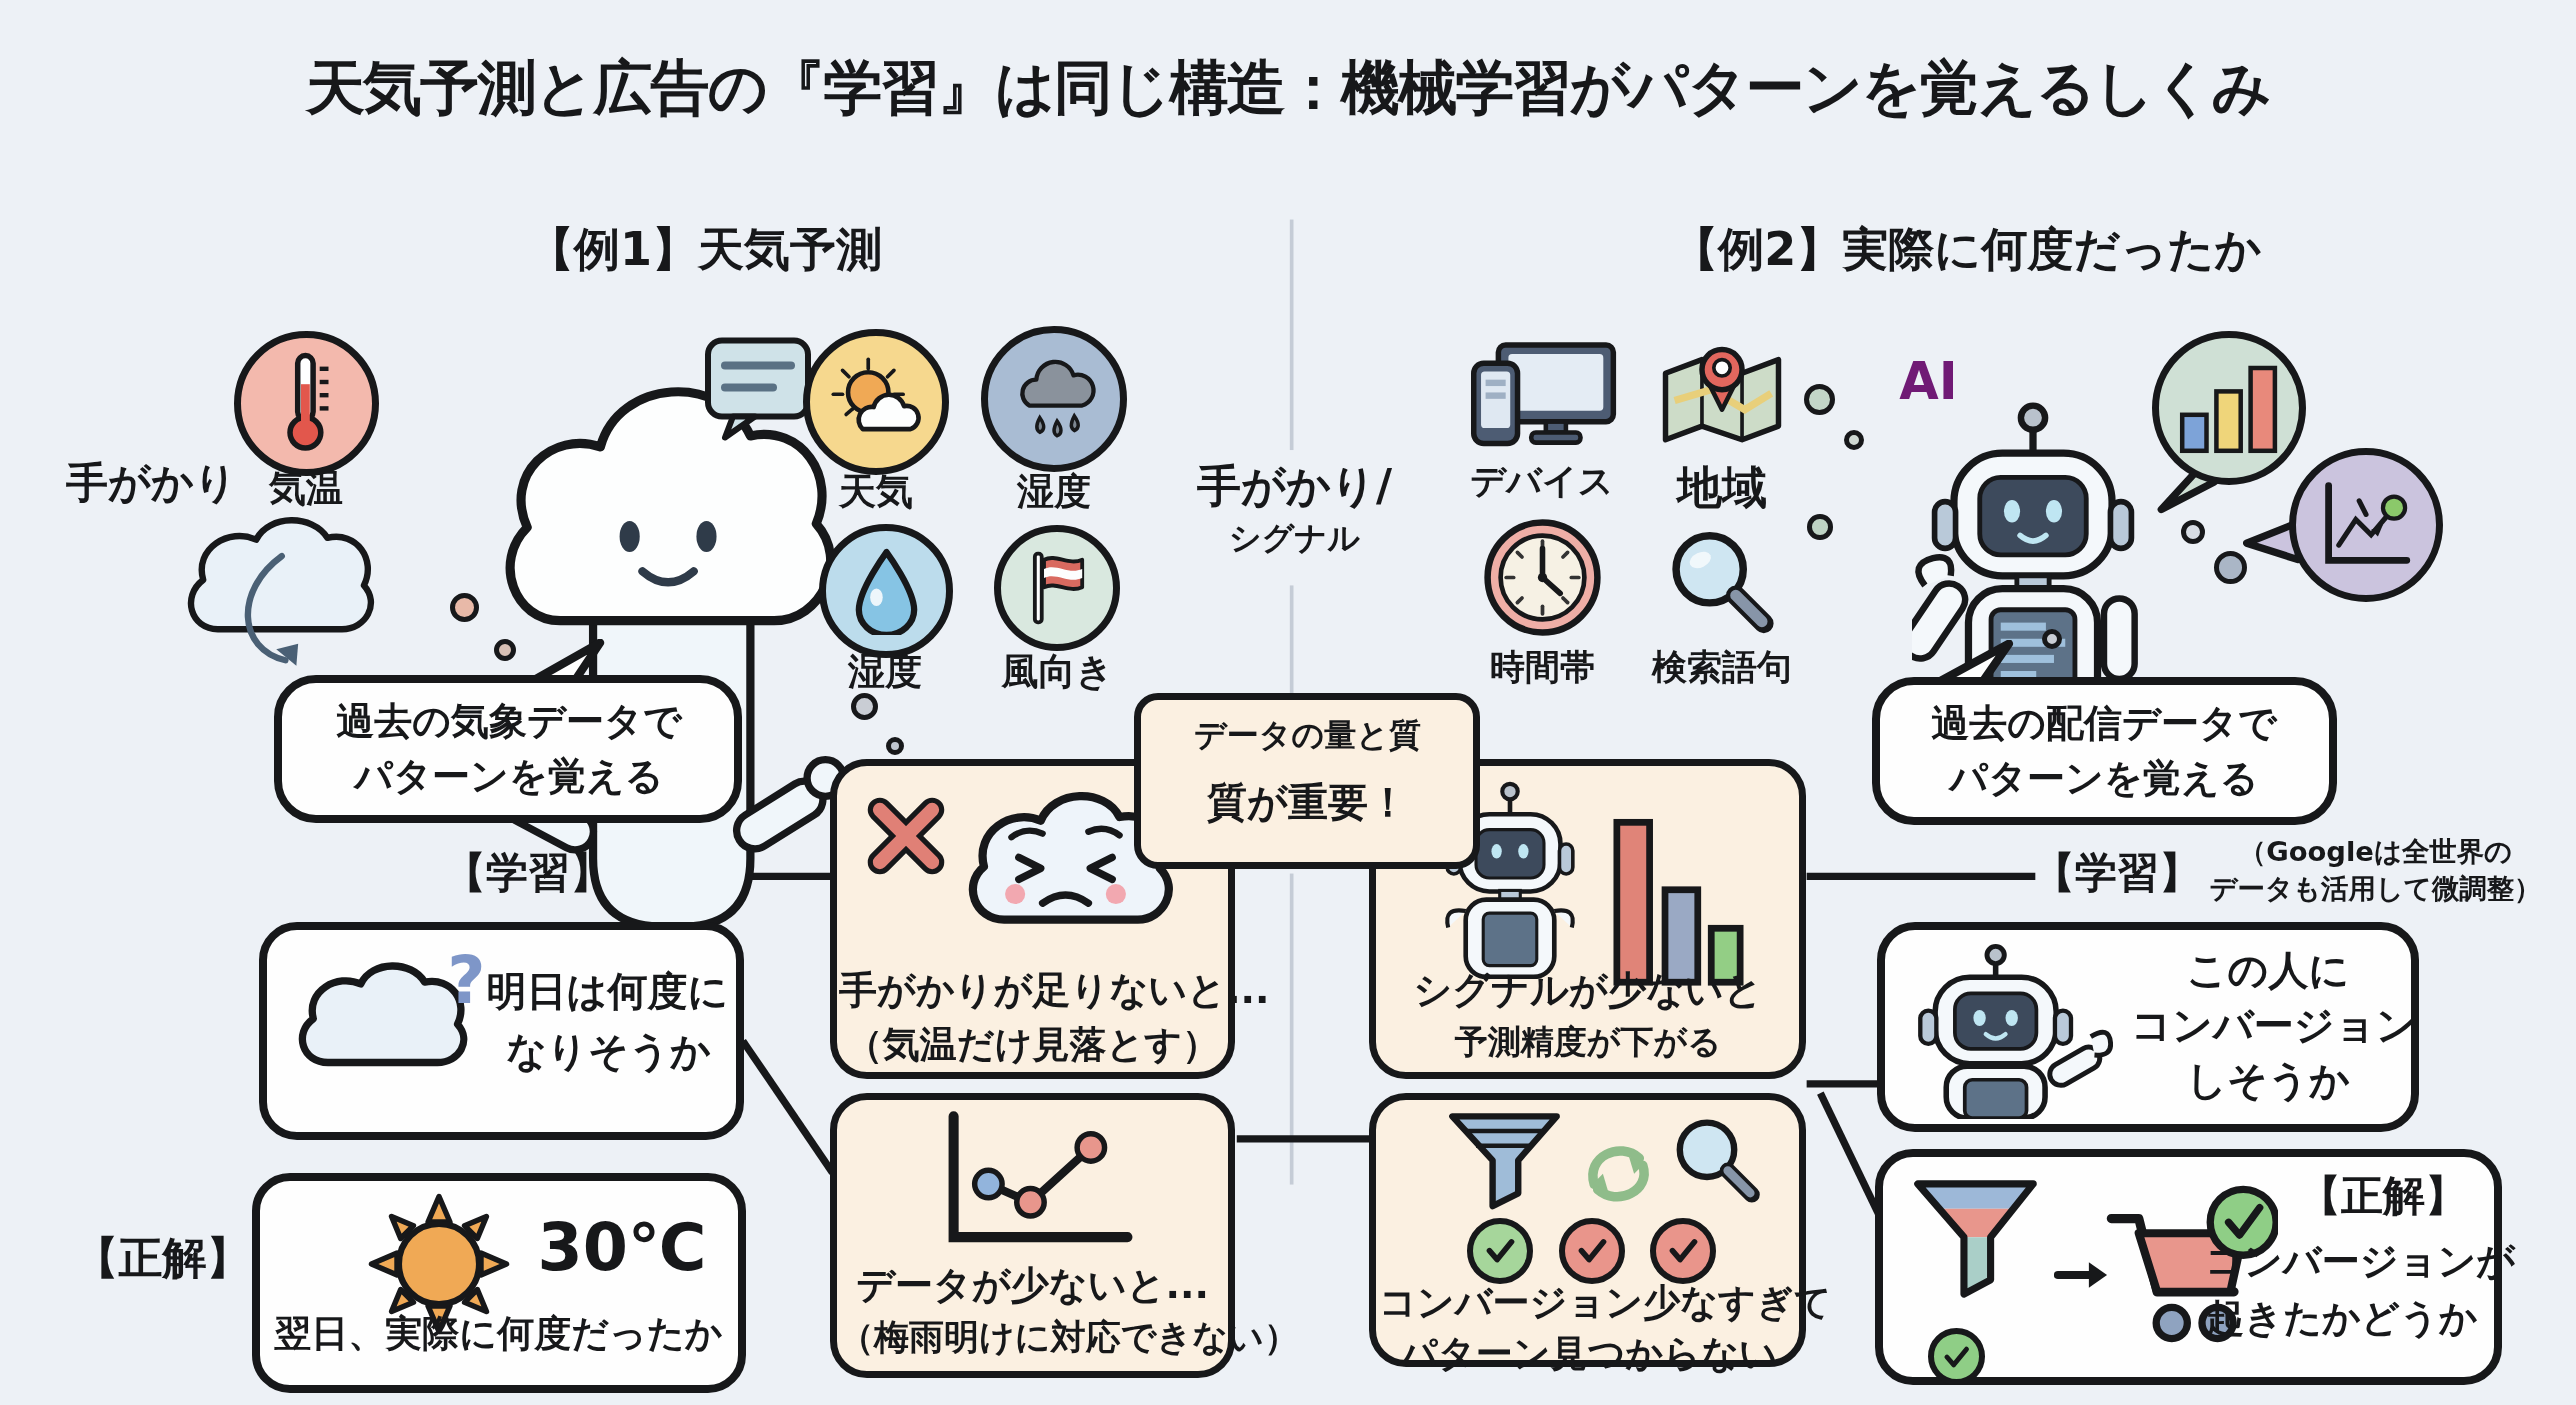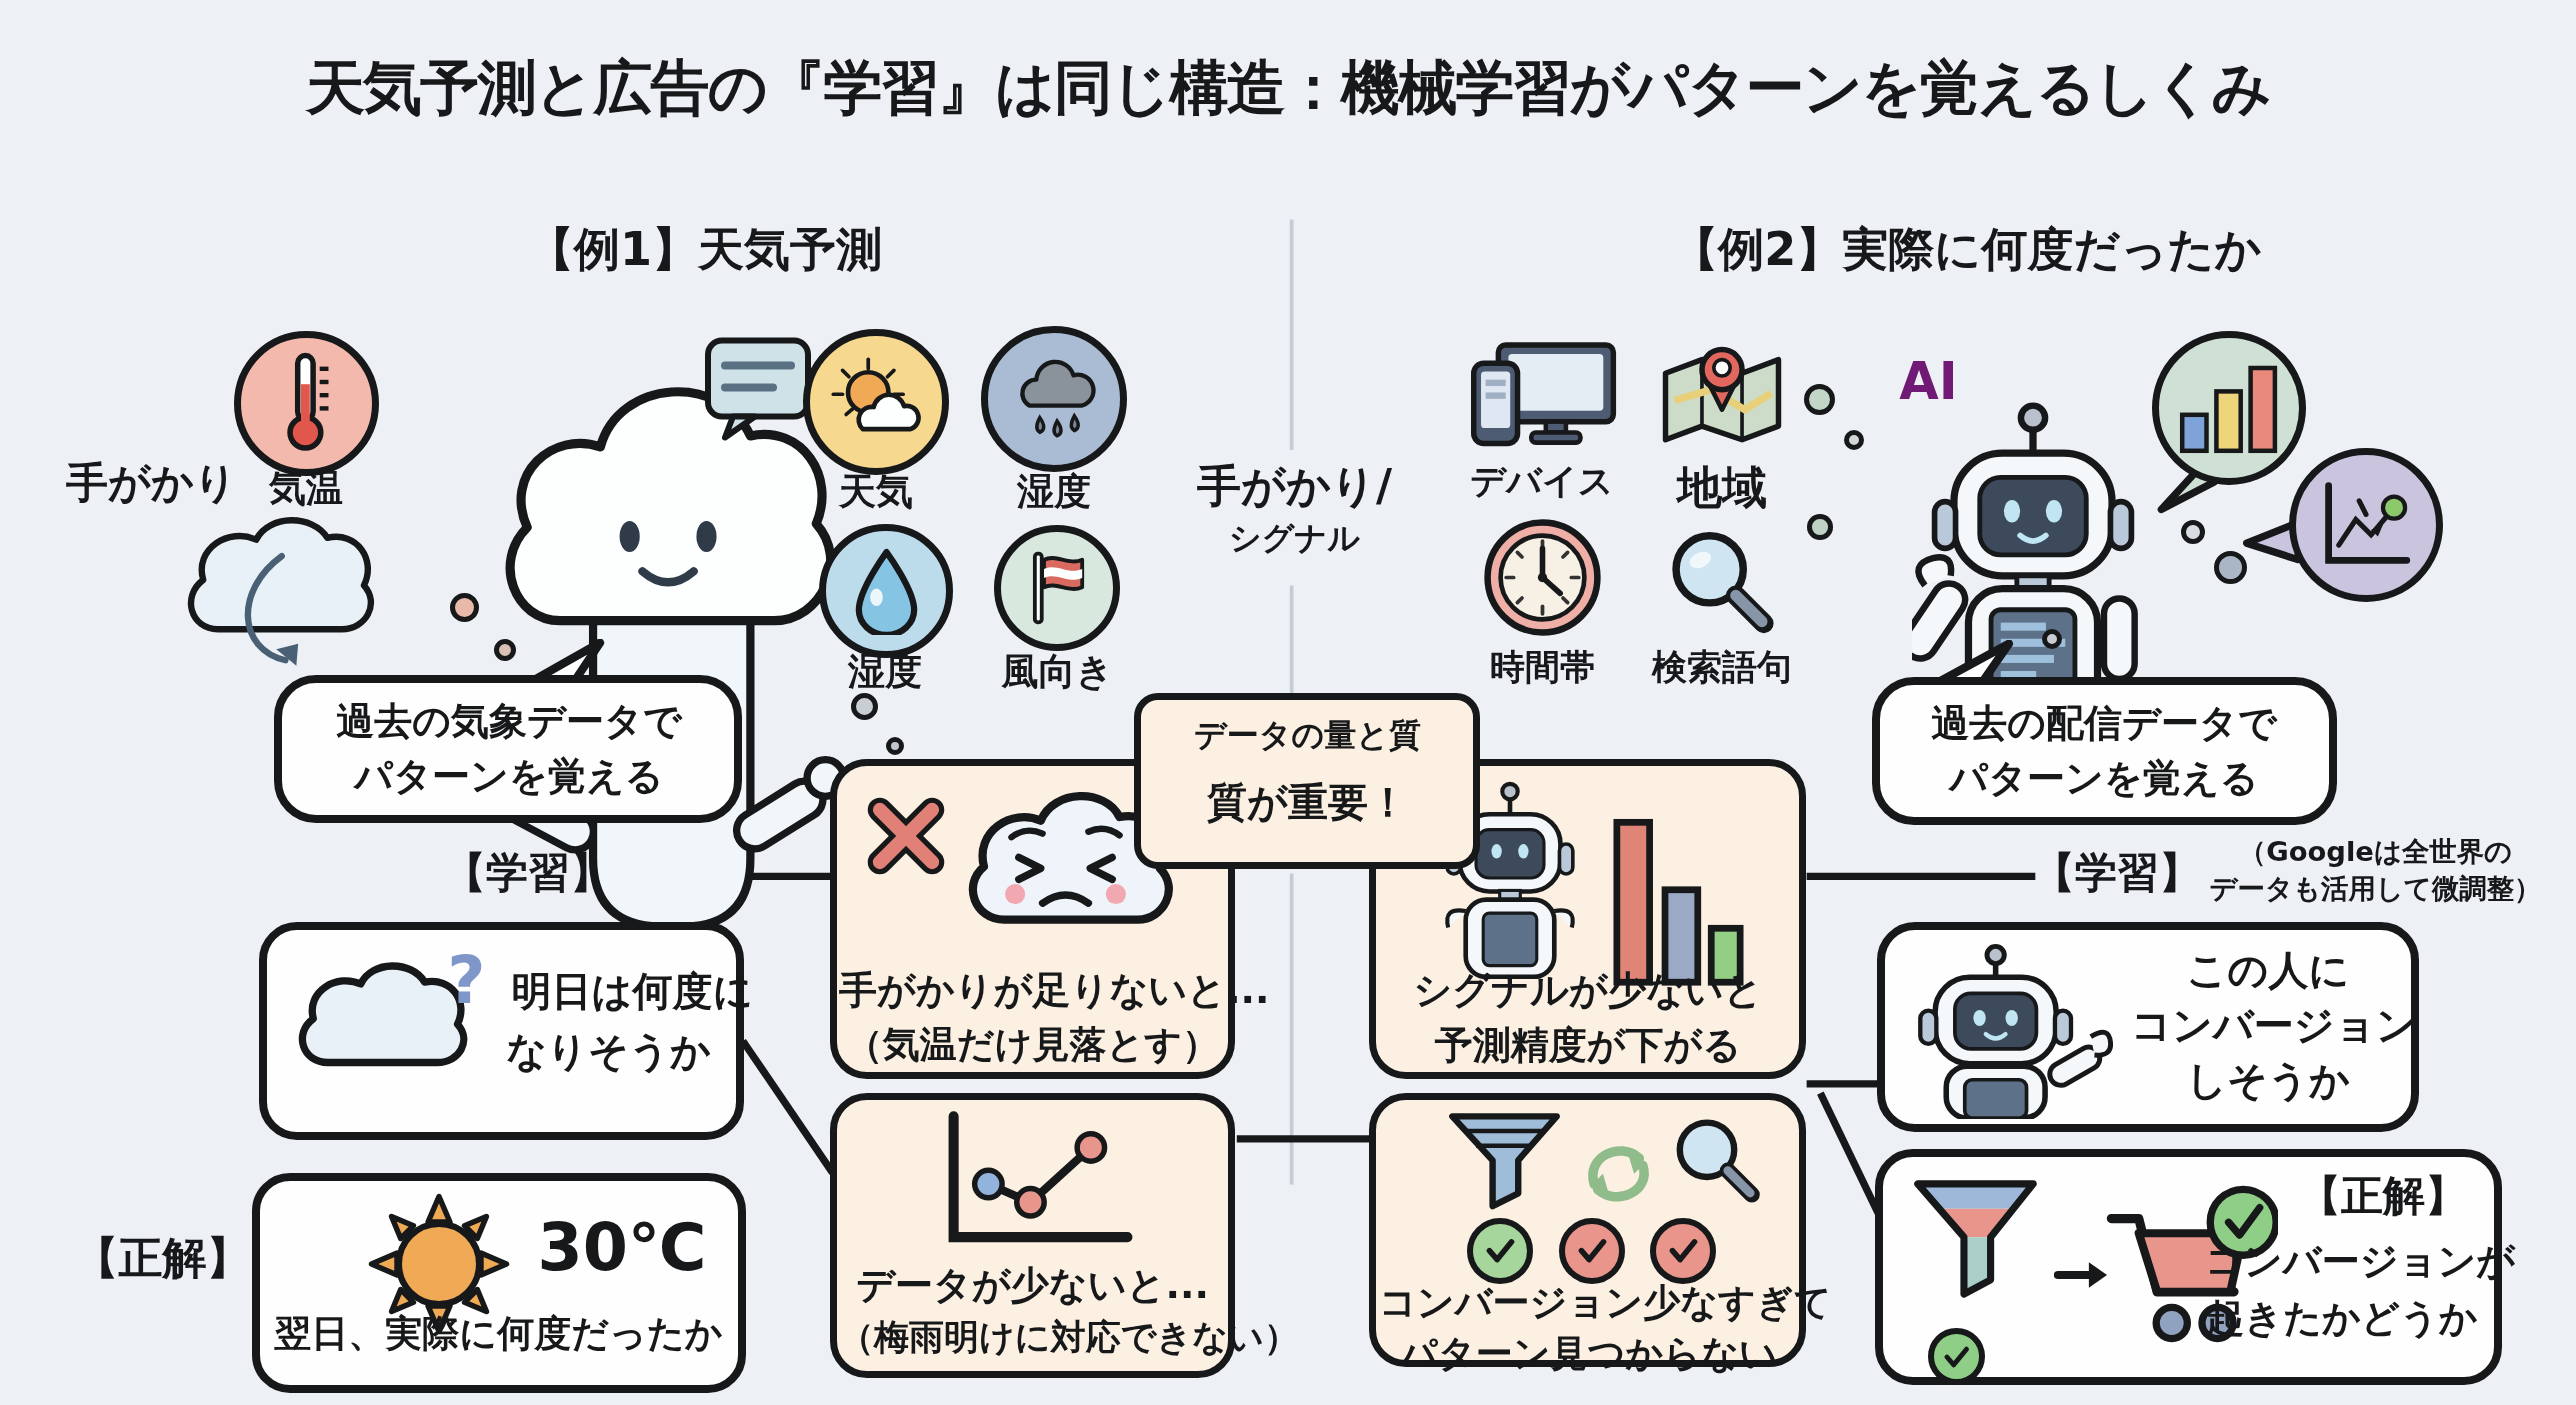--- a/index.html
+++ b/index.html
@@ -141,21 +141,21 @@
   <div class="abs t" style="left:284px;top:697px;width:450px;font-size:38px;">過去の気象データで</div>
   <div class="abs t" style="left:284px;top:752px;width:450px;font-size:38px;">パターンを覚える</div>
 
   <div class="abs t" style="left:444px;top:846px;width:156px;font-size:42px;">【学習】</div>
 
   <div class="abs box-white" style="left:259px;top:922px;width:485px;height:218px;"></div>
   <svg class="abs" style="left:284px;top:953px;" width="201" height="146" viewBox="0 0 220 160">
     <path d="M48 120 C 20 120 10 88 32 72 C 24 42 58 22 84 34 C 96 8 140 8 154 32 C 184 26 202 54 190 78 C 206 96 192 120 168 120 Z" fill="#e9f1f8" stroke="#17181a" stroke-width="8" stroke-linejoin="round"></path>
   </svg>
   <div class="abs t" style="left:430px;top:938px;width:73px;font-size:66px;color:#7e96c8;font-weight:900;">?</div>
-  <div class="abs t" style="left:509px;top:965px;width:247px;font-size:40px;">明日は何度に</div>
+  <div class="abs t" style="left:484px;top:965px;width:247px;font-size:40px;">明日は何度に</div>
   <div class="abs t" style="left:485px;top:1025px;width:247px;font-size:40px;">なりそうか</div>
 
   <div class="abs t" style="left:71px;top:1229px;width:183px;font-size:44px;">【正解】</div>
   <div class="abs box-white" style="left:252px;top:1173px;width:494px;height:220px;"></div>
   <svg class="abs" style="left:366px;top:1191px;" width="146" height="146" viewBox="0 0 160 160">
     <g fill="#f0a955" stroke="#17181a" stroke-width="6" stroke-linejoin="round">
       <path d="M80 6 L92 34 L68 34 Z"></path>
         <path d="M80 154 L92 126 L68 126 Z"></path>
       <path d="M6 80 L34 68 L34 92 Z"></path>
         <path d="M154 80 L126 68 L126 92 Z"></path>
@@ -211,21 +211,21 @@
     <path d="M30 300 Q 20 260 64 268" fill="#f4f8fb" stroke="#17181a" stroke-width="8"></path>
     <path d="M270 300 Q 280 260 236 268" fill="#f4f8fb" stroke="#17181a" stroke-width="8"></path>
     <rect x="98" y="272" width="104" height="102" rx="12" fill="#5d7288" stroke="#17181a" stroke-width="6"></rect>
   </svg>
   <svg class="abs" style="left:1610px;top:805px;" width="137" height="183" viewBox="0 0 140 190">
     <rect x="6" y="18" width="34" height="166" fill="#e08478" stroke="#17181a" stroke-width="7"></rect>
     <rect x="56" y="88" width="34" height="96" fill="#9aa9c4" stroke="#17181a" stroke-width="7"></rect>
     <rect x="104" y="128" width="30" height="56" fill="#93ce85" stroke="#17181a" stroke-width="7"></rect>
   </svg>
   <div class="abs t" style="left:1383px;top:966px;width:410px;font-size:38px;">シグナルが少ないと</div>
-  <div class="abs t" style="left:1383px;top:1021px;width:410px;font-size:38px;">予測精度が下がる</div>
+  <div class="abs t" style="left:1383px;top:1021px;width:410px;font-size:33px;">予測精度が下がる</div>
 
   <div class="abs box-cream" style="left:830px;top:1093px;width:405px;height:285px;border-radius:37px;"></div>
   <svg class="abs" style="left:928px;top:1109px;" width="215" height="151" viewBox="0 0 235 165">
     <path d="M28 8 L28 140 L218 140" fill="none" stroke="#17181a" stroke-width="11" stroke-linecap="round"></path>
     <path d="M66 82 L112 102 L178 42" fill="none" stroke="#17181a" stroke-width="9" stroke-linecap="round"></path>
     <circle cx="66" cy="82" r="15" fill="#92b4dc" stroke="#17181a" stroke-width="6"></circle>
     <circle cx="112" cy="102" r="15" fill="#e8968c" stroke="#17181a" stroke-width="6"></circle>
     <circle cx="178" cy="42" r="15" fill="#e8968c" stroke="#17181a" stroke-width="6"></circle>
   </svg>
   <div class="abs t" style="left:839px;top:1261px;width:387px;font-size:38px;">データが少ないと...</div>

